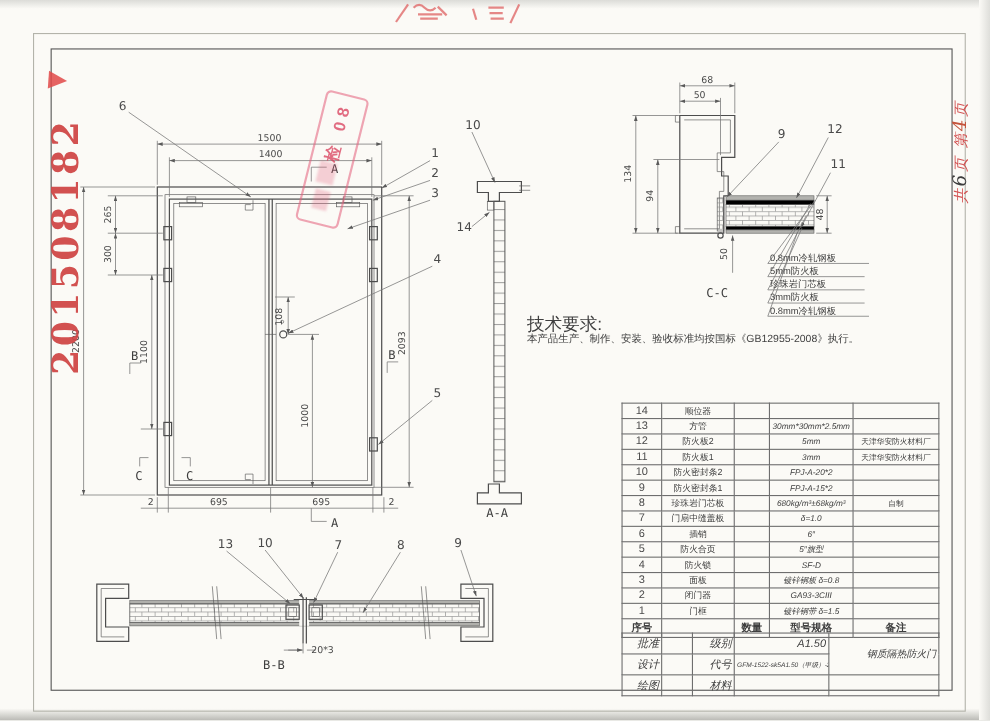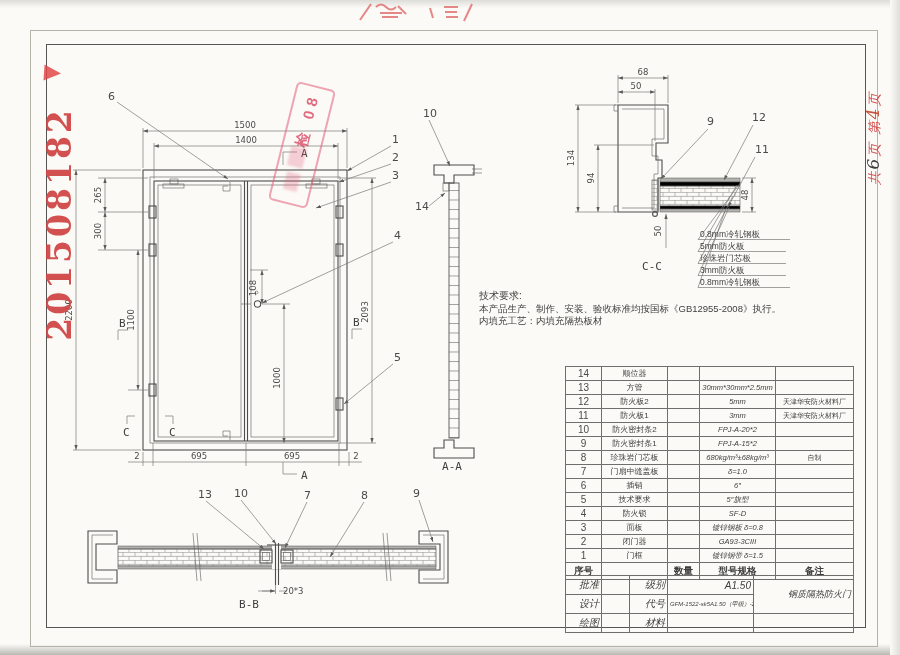--- a/index.html
+++ b/index.html
@@ -28,21 +28,21 @@
   #insp-stamp .blob{position:absolute;background:rgba(228,92,122,.28);filter:blur(1px);}
   #insp-b1{left:8px;top:62px;width:16px;height:20px;}
   #insp-b2{left:10px;top:88px;width:14px;height:18px;}
   #page-note{position:absolute;left:789px;top:127px;width:170px;height:22px;text-align:center;
              transform:rotate(-90deg);white-space:nowrap;color:#d24f4f;
              font-family:"DejaVu Serif","Liberation Serif",serif;font-style:italic;font-size:13.5px;letter-spacing:2px;}
   #page-note .hand{font-size:17px;color:#3c3c3c;font-family:"DejaVu Serif",serif;}
   #page-note .hand4{font-size:17px;color:#c4543c;}
   
   #tech{position:absolute;left:479px;top:290px;width:400px;color:#3f3f3f;font-size:9.5px;line-height:12.5px;}
-  #tech .t-title{font-size:10px;}
+  #tech .t-title{font-size:16px;}
   #tech .faded{opacity:.35;}
   
   table{border-collapse:collapse;table-layout:fixed;}
   #parts{position:absolute;left:565px;top:366px;width:288px;color:#3e3e3e;}
   #parts td{border:1px solid #6e6e6e;padding:0 2px;height:13px;overflow:hidden;white-space:nowrap;
             text-align:center;font-size:8px;}
   #parts td.no{font-size:10px;color:#4a4a4a;}
   #parts tr.hdr td{font-size:9.5px;height:16px;font-weight:bold;}
   #parts td.spec{font-size:7.5px;font-style:italic;}
   #parts td.note{font-size:7px;}
@@ -292,21 +292,20 @@
       <path class="red" d="M398,6 l8,8" stroke-width="1.4"></path>
       <path class="red" d="M430,8 l3,10" stroke-width="1.6"></path>
       <path class="red" d="M444,7 h14 M445,12 h12 M446,17 h12" stroke-width="1.4"></path>
       <path class="red" d="M472,4 l-8,17"></path>
     </g>
   </svg>
 
   <div id="tech">
     <div class="t-title">技术要求:</div>
     <div>本产品生产、制作、安装、验收标准均按国标《GB12955-2008》执行。</div>
-    <div>内填充工艺：内填充隔热板材</div>
   </div>
 
   <table id="parts">
     <colgroup>
         <col style="width:36px">
         <col style="width:66px">
         <col style="width:32px">
         <col style="width:76px">
         <col style="width:78px">
       </colgroup>
@@ -369,21 +368,21 @@
         </tr>
       <tr>
           <td class="no">6</td>
           <td>插销</td>
           <td></td>
           <td class="spec">6″</td>
           <td class="note"></td>
         </tr>
       <tr>
           <td class="no">5</td>
-          <td>技术要求</td>
+          <td>防火合页</td>
           <td></td>
           <td class="spec">5″旗型</td>
           <td class="note"></td>
         </tr>
       <tr>
           <td class="no">4</td>
           <td>防火锁</td>
           <td></td>
           <td class="spec">SF-D</td>
           <td class="note"></td>

